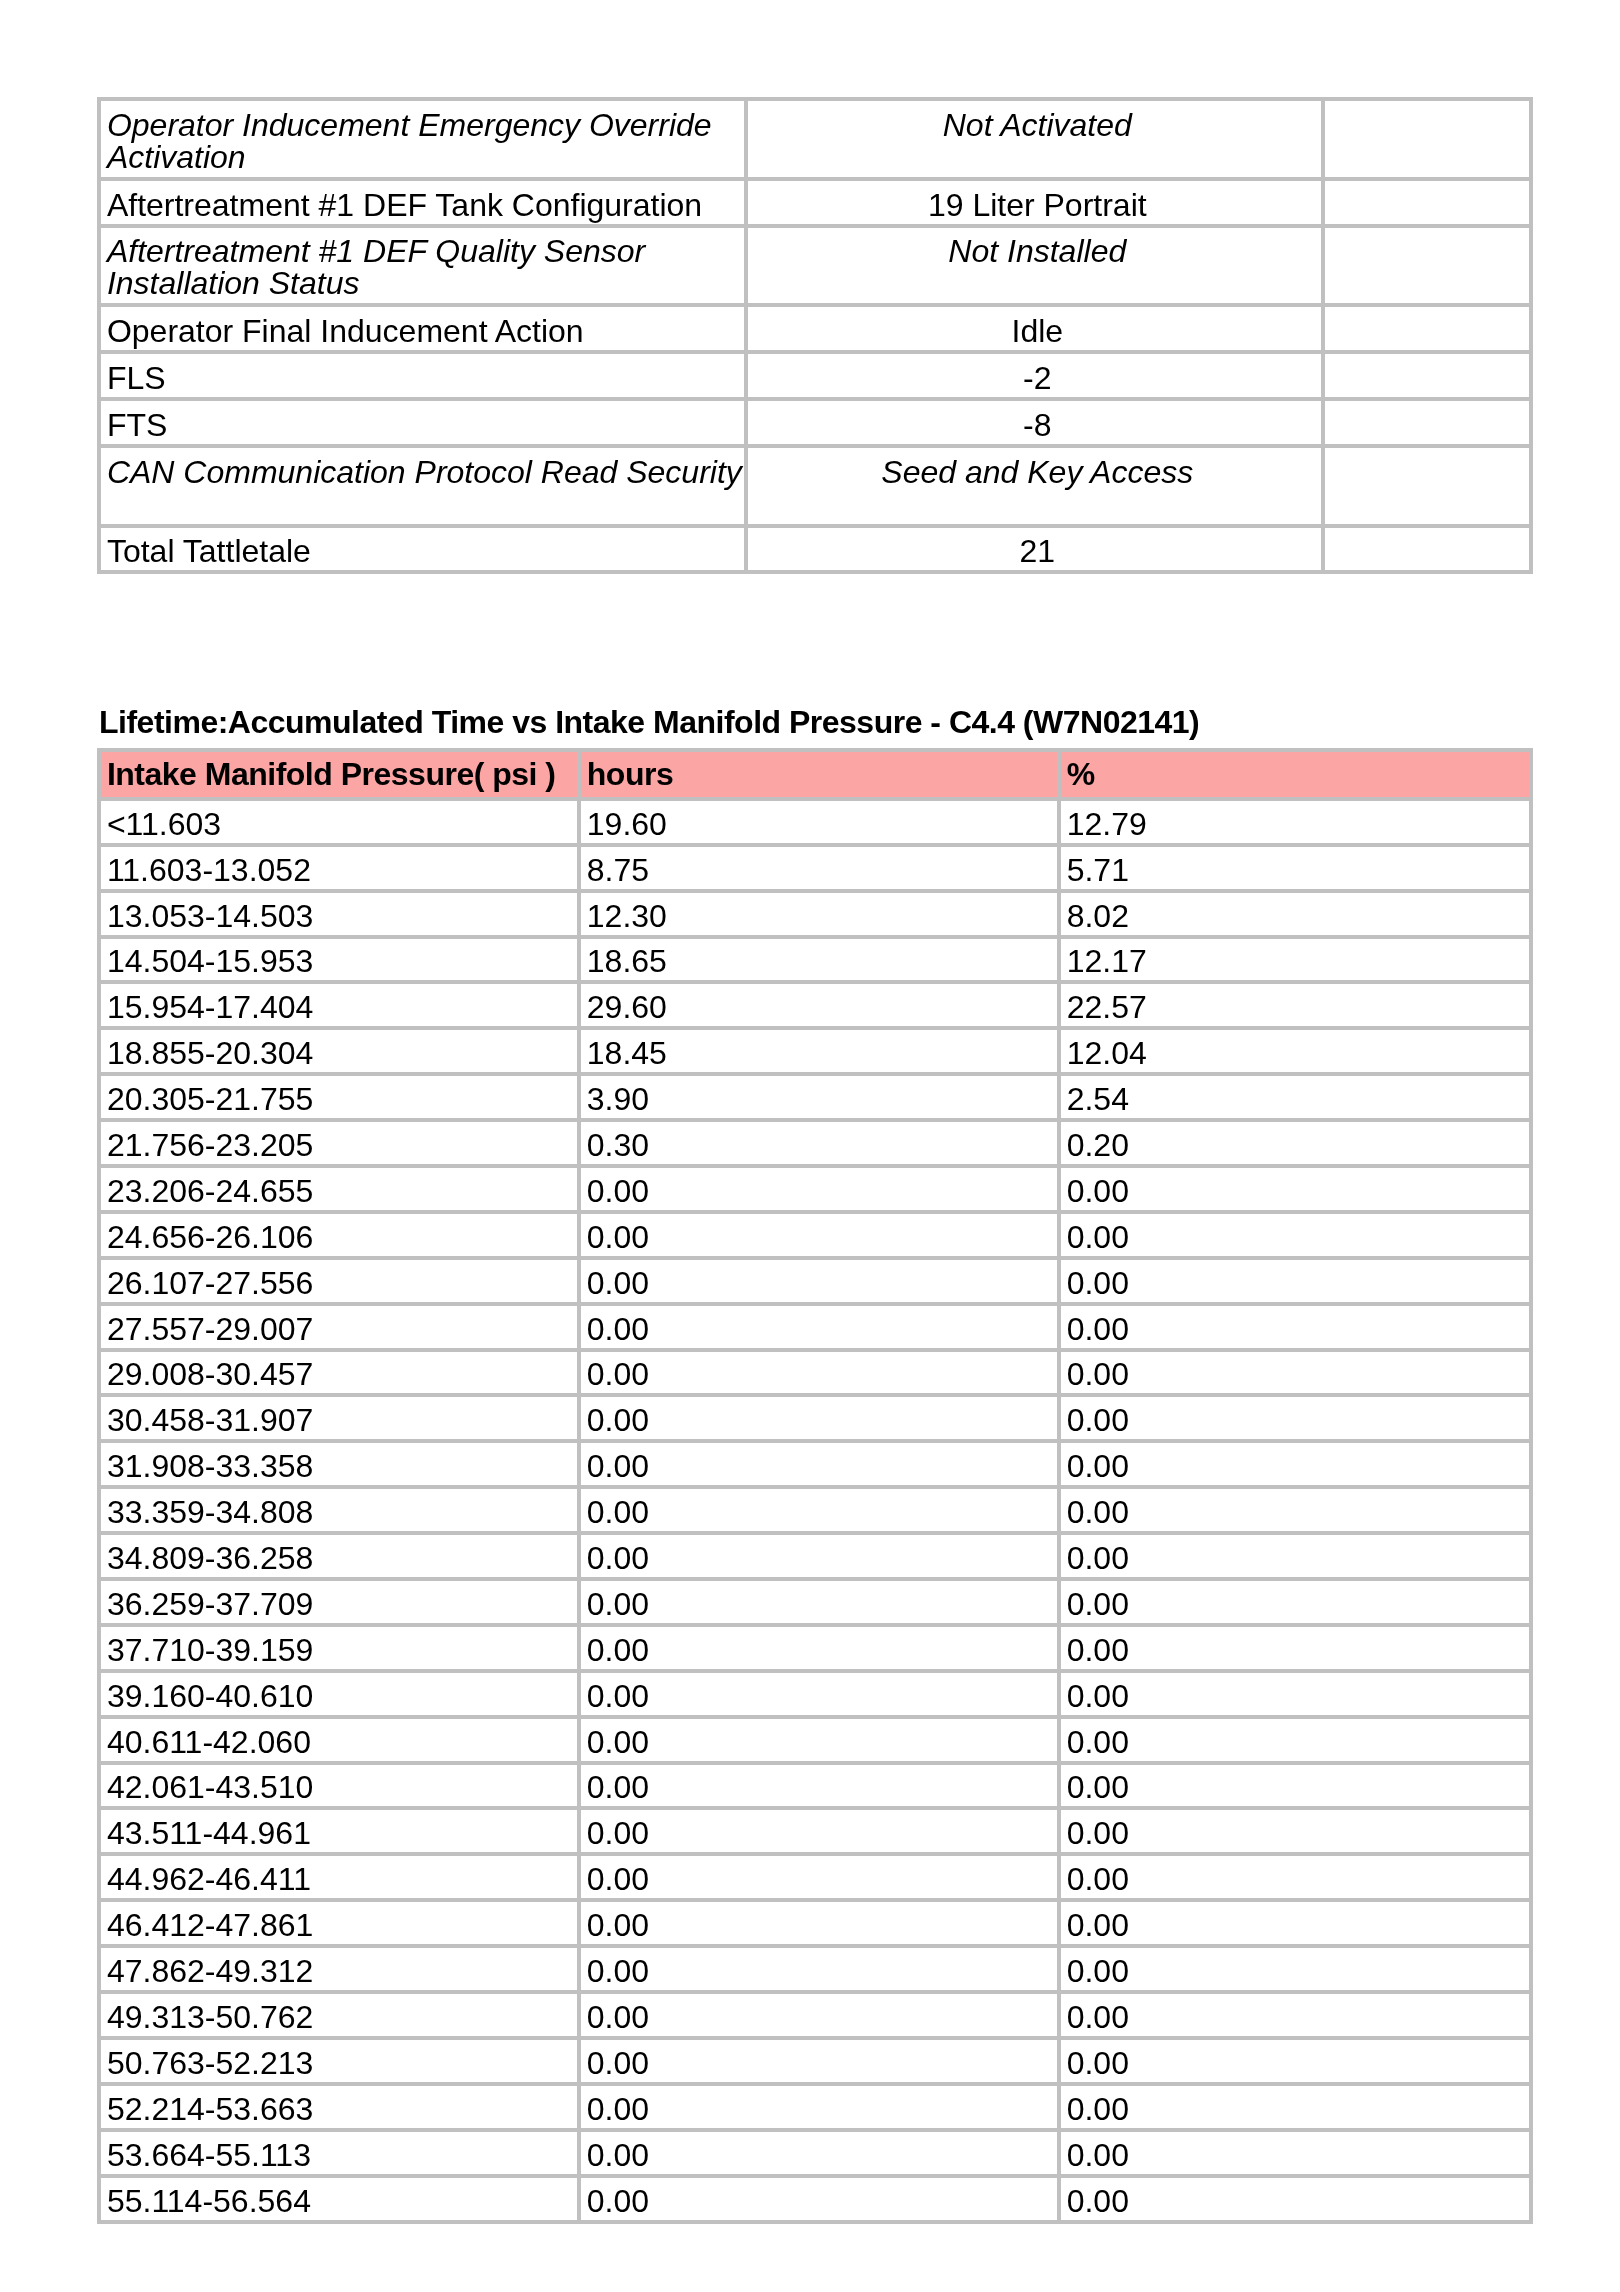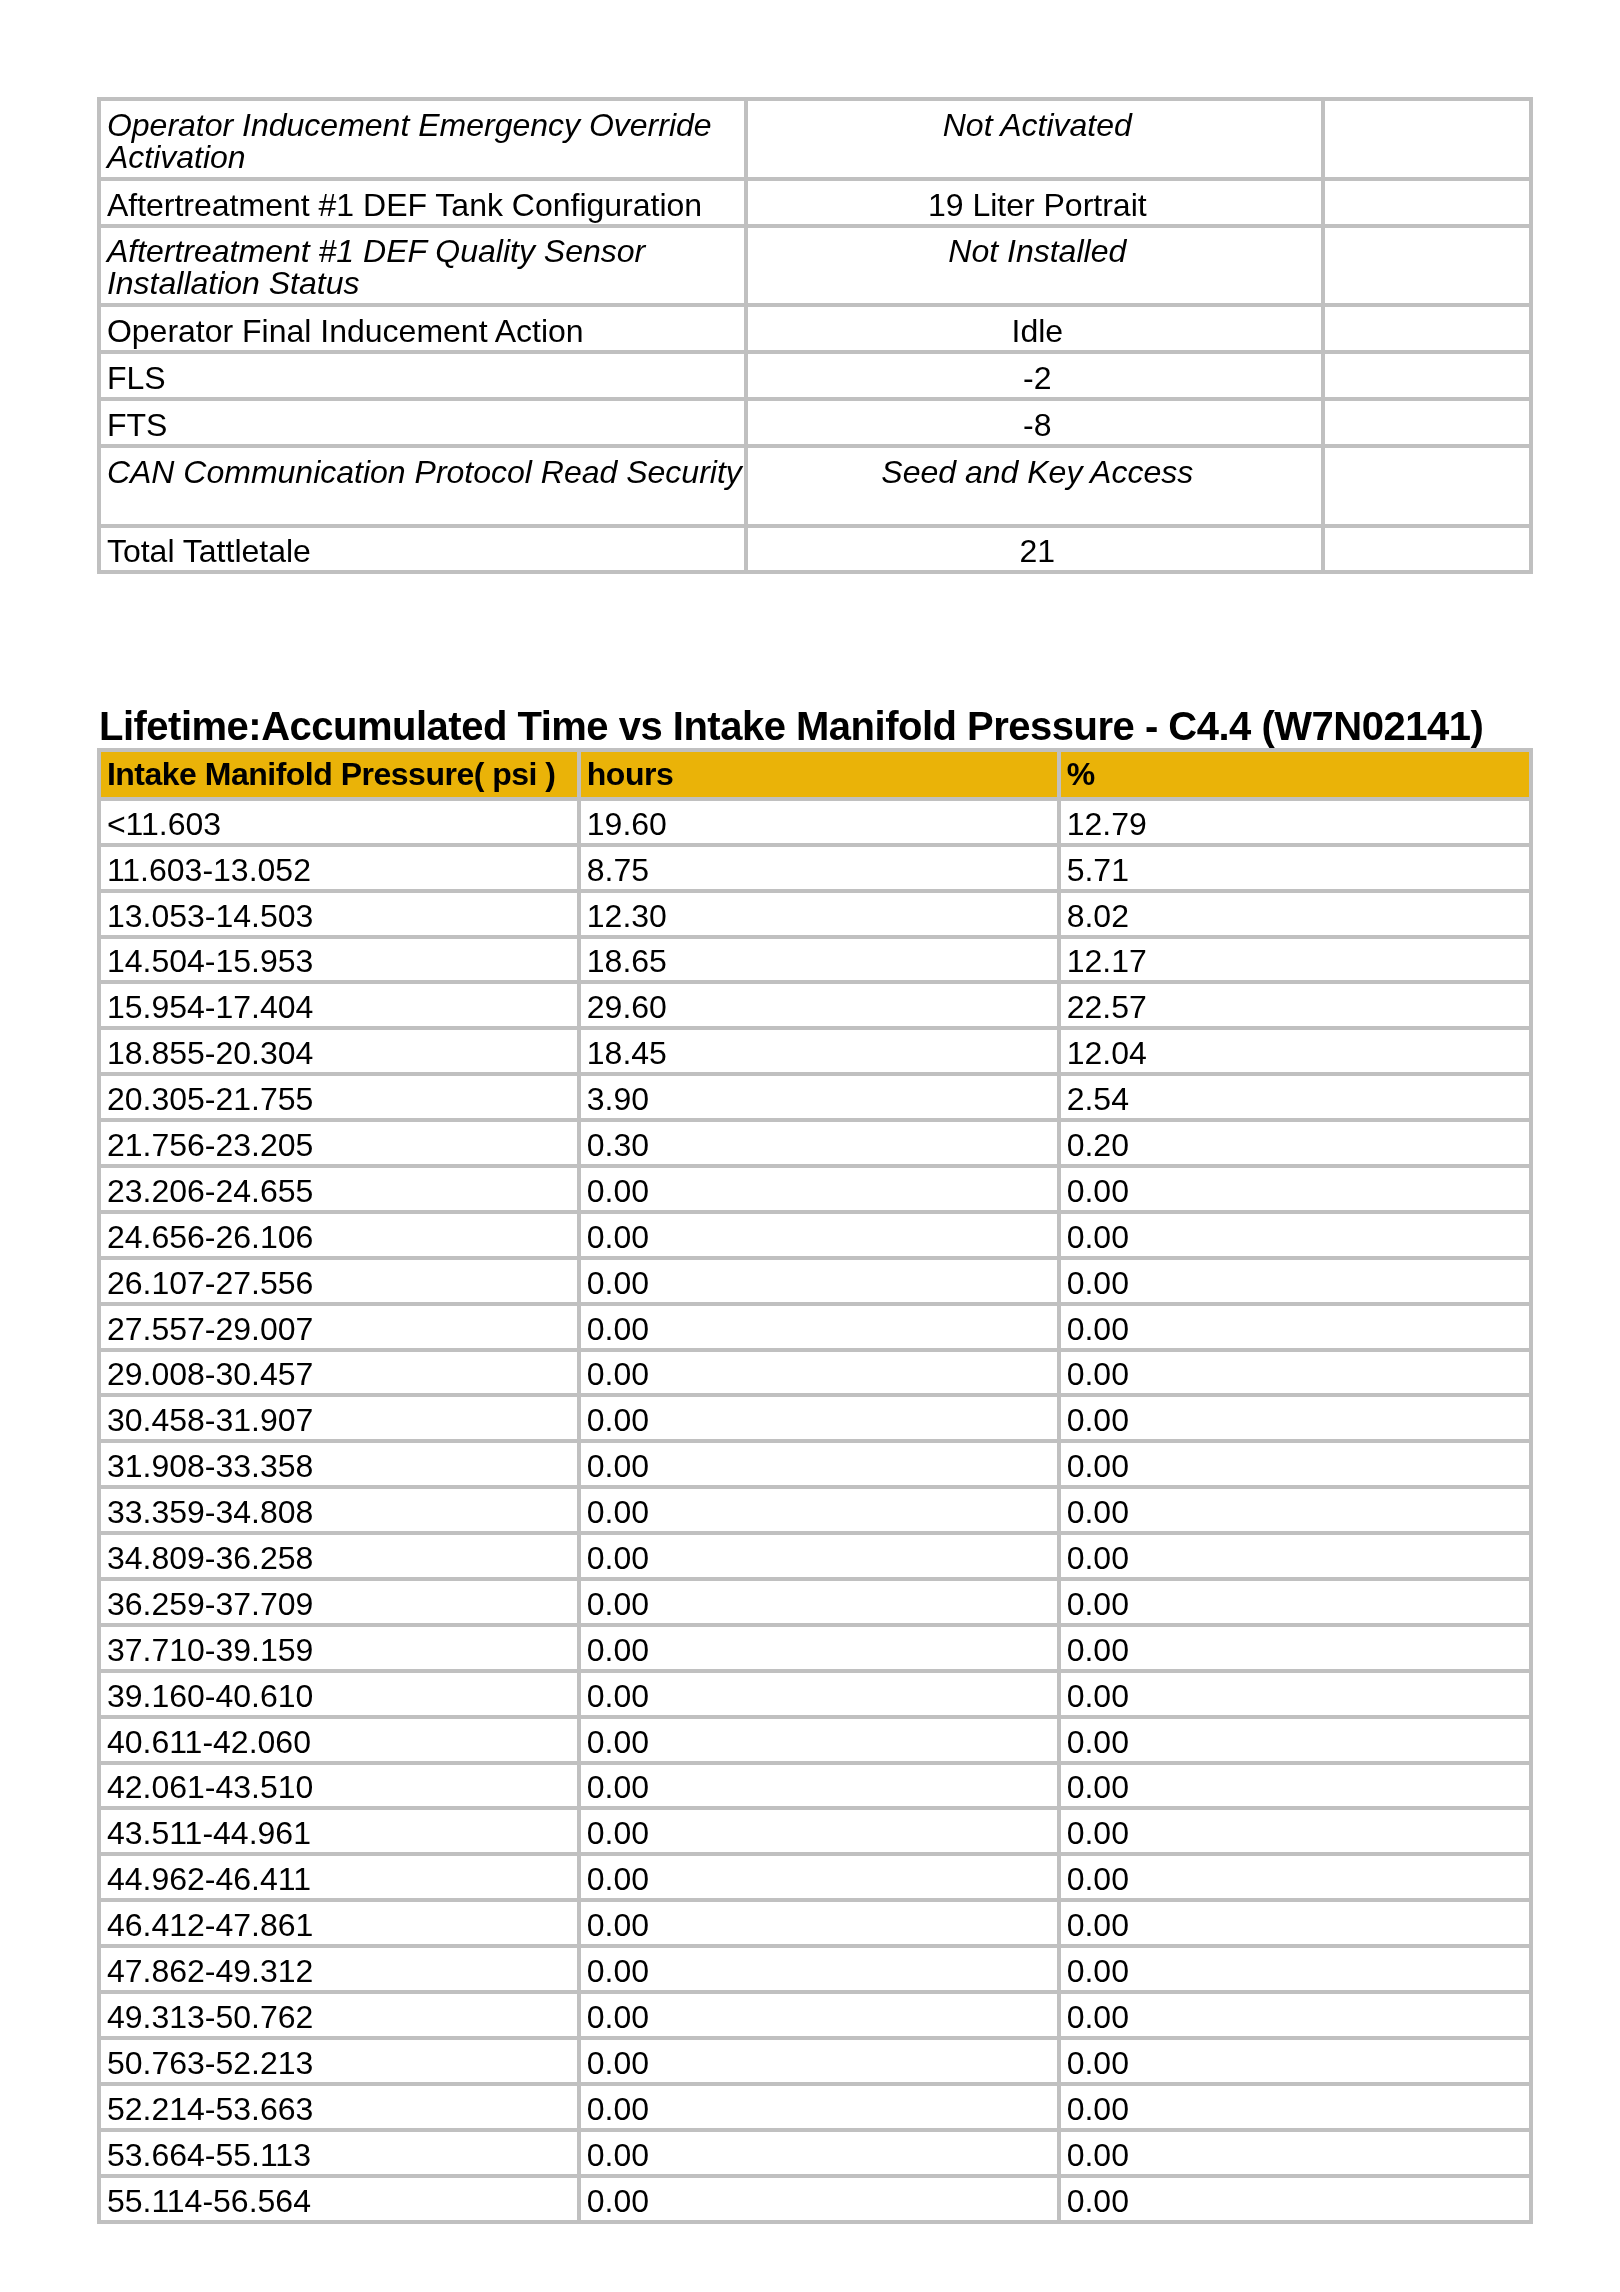--- a/index.html
+++ b/index.html
@@ -5,23 +5,23 @@
   html, body { margin: 0; padding: 0; background: #ffffff; }
   body { width: 1620px; height: 2293px; position: relative; font-family: "Liberation Sans", sans-serif; color: #000; }
   table { border-collapse: separate; border-spacing: 0; position: absolute; left: 97px; }
   td, th { border: 2px solid #c0c0c0; padding: 0 0 0 5.9px; font-size: 32px; line-height: 32px; text-align: left; vertical-align: top; font-weight: normal; }
   #config-table { top: 97px; width: 1436px; border: 2.9px solid #c0c0c0; }
   #config-table td { padding-top: 7.8px; }
   #config-table td.c1 { width: 637px; }
   #config-table td.c2 { width: 567px; text-align: center; }
   #config-table tr.single td { height: 35px; }
   #config-table tr.double td { height: 68px; font-style: italic; }
-  #section-title { position: absolute; left: 99px; top: 704px; font-size: 40px; font-weight: bold; letter-spacing: -0.5px; }
+  #section-title { position: absolute; left: 99px; top: 704px; font-size: 32px; font-weight: bold; letter-spacing: -0.5px; }
   #imp-table { top: 748px; width: 1436px; border: 2.9px solid #c0c0c0; }
-  #imp-table th { background: #eab308; font-weight: bold; height: 39px; padding-top: 5.9px; letter-spacing: -0.5px; margin-left: 29px; }
+  #imp-table th { background: #fca5a5; font-weight: bold; height: 39px; padding-top: 5.9px; letter-spacing: -0.5px; margin-left: 29px; }
   #imp-table td { height: 35px; padding-top: 6.9px; }
   #imp-table .col1 { width: 470px; }
   #imp-table .col2 { width: 470px; }
 </style>
 </head>
 <body>
 
 <table id="config-table">
   <tbody id="config-body">
       <tr class="double">

